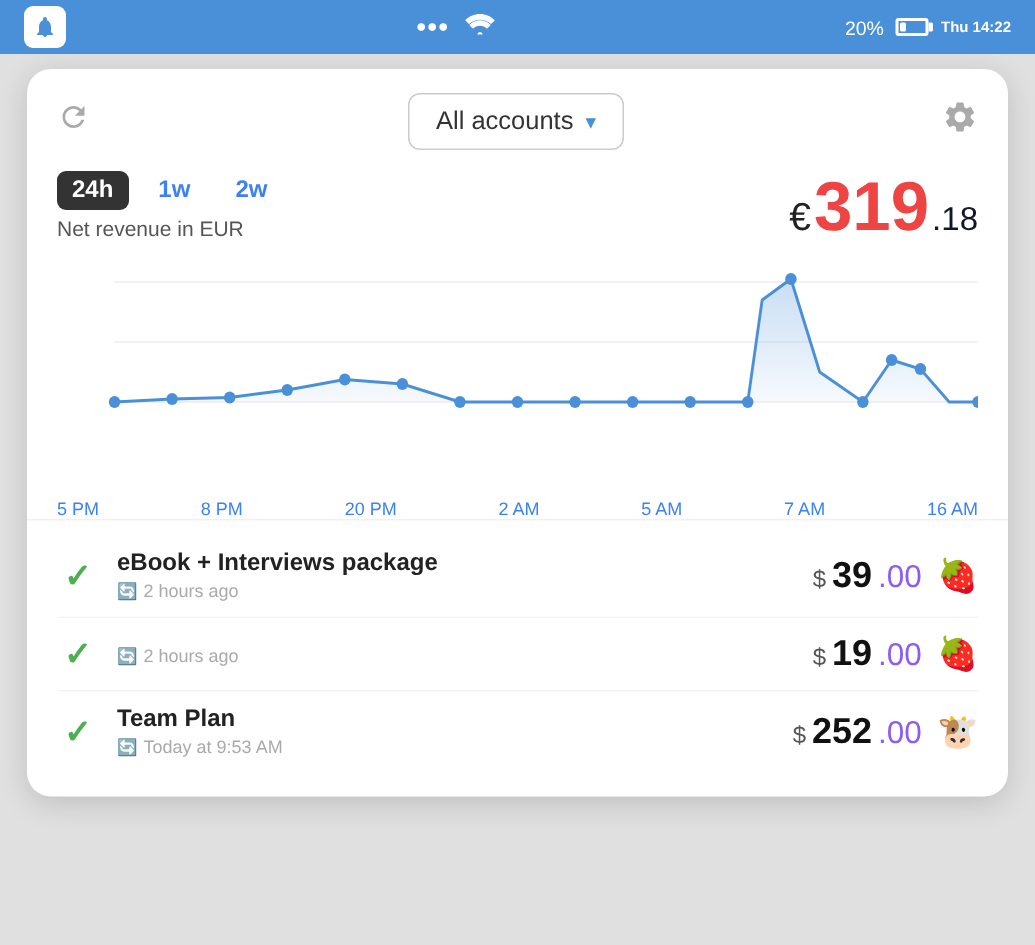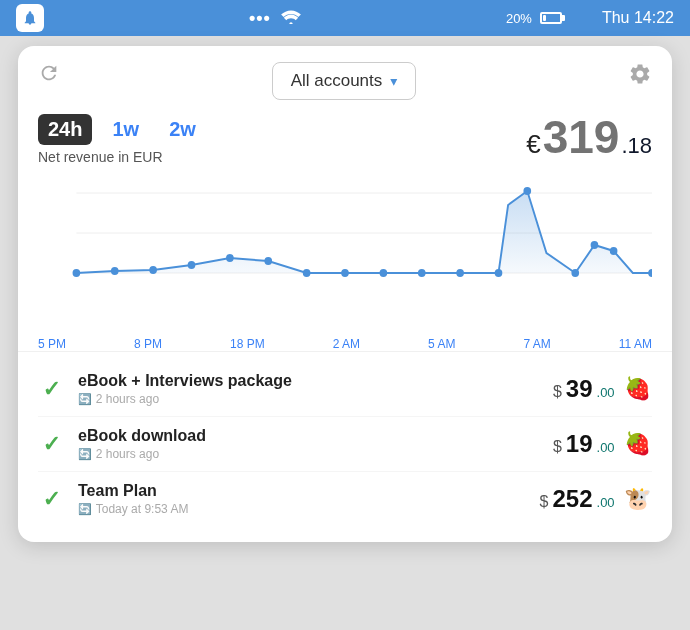--- a/index.html
+++ b/index.html
@@ -65,35 +65,35 @@
       height: 6px;
       background: white;
       border-radius: 0 1px 1px 0;
     }
     .battery-fill {
       height: 100%;
       width: 20%;
       background: white;
       border-radius: 1px;
     }
-    .time-text { font-weight: 400; font-size: 16px; margin-left: 32px; }
+    .time-text { font-weight: 700; font-size: 10px; }
 
     
     .card {
       margin: 10px 18px;
       background: white;
       border-radius: 16px;
       box-shadow: 0 4px 20px rgba(0,0,0,0.15);
       overflow: hidden;
     }
 
     
     .card-header {
       display: flex;
-      align-items: flex-start;
+      align-items: center;
       justify-content: space-between;
       padding: 16px 20px 14px;
     }
     .refresh-icon {
       font-size: 20px;
       color: #aaa;
       cursor: pointer;
     }
     .account-dropdown {
       display: flex;
@@ -118,21 +118,21 @@
       align-items: flex-start;
     }
     .time-filters {
       display: flex;
       align-items: center;
       gap: 10px;
     }
     .time-btn {
       padding: 4px 10px;
       border-radius: 6px;
-      font-size: 20px;
+      font-size: 16px;
       font-weight: 600;
       cursor: pointer;
       border: none;
     }
     .time-btn.active {
       background: #333;
       color: white;
     }
     .time-btn.inactive {
       background: transparent;
@@ -149,21 +149,21 @@
       gap: 2px;
     }
     .revenue-currency {
       font-size: 26px;
       color: #222;
       font-weight: 300;
     }
     .revenue-main {
       font-size: 46px;
       font-weight: 700;
-      color: #737373;
+      color: #ef4444;
       line-height: 1;
     }
     .revenue-cents {
       font-size: 22px;
       font-weight: 400;
       color: #0f172a;
     }
 
     
     .chart-container {
@@ -238,21 +238,21 @@
     }
     .sync-icon { font-size: 11px; }
     .transaction-amount {
       display: flex;
       align-items: baseline;
       gap: 4px;
       margin-right: 10px;
     }
     .amount-currency { font-size: 16px; color: #555; }
     .amount-main { font-size: 24px; font-weight: 700; color: #111; }
-    .amount-cents { font-size: 13px; color: #0f766e; font-weight: 400; }
+    .amount-cents { font-size: 21px; color: #8b5cf6; font-weight: 400; }
     .transaction-emoji { font-size: 22px; }
   </style>
 </head>
 <body>
 
 <div class="status-bar">
   <div class="status-icon-bell">
     <svg width="16" height="16" viewBox="0 0 24 24" fill="#4a90d9">
       <path d="M12 2C10.9 2 10 2.9 10 4c0 .4.1.7.3 1C7.4 6.2 6 8.9 6 12v5l-2 2v1h16v-1l-2-2v-5c0-3.1-1.4-5.8-4.3-7 .2-.3.3-.6.3-1 0-1.1-.9-2-2-2zm0 20c1.1 0 2-.9 2-2h-4c0 1.1.9 2 2 2z"></path>
     </svg>
@@ -347,25 +347,25 @@
       <circle cx="560" cy="100" r="4" fill="#4a90d9"></circle>
       <circle cx="580" cy="72" r="4" fill="#4a90d9"></circle>
       <circle cx="600" cy="78" r="4" fill="#4a90d9"></circle>
       <circle cx="640" cy="100" r="4" fill="#4a90d9"></circle>
     </svg>
   </div>
 
   <div class="chart-labels">
     <span>5 PM</span>
     <span>8 PM</span>
-    <span>18 PM</span>
+    <span>20 PM</span>
     <span>2 AM</span>
     <span>5 AM</span>
     <span>7 AM</span>
-    <span>11 AM</span>
+    <span>16 AM</span>
   </div>
 
   <div class="transactions">
 
     <div class="transaction-item">
       <div class="check-icon">
         <span class="check-mark">✓</span>
       </div>
       <div class="transaction-info">
         <div class="transaction-name">eBook + Interviews package</div>
@@ -380,21 +380,20 @@
         <span class="amount-cents">.00</span>
       </div>
       <span class="transaction-emoji">🍓</span>
     </div>
 
     <div class="transaction-item">
       <div class="check-icon">
         <span class="check-mark">✓</span>
       </div>
       <div class="transaction-info">
-        <div class="transaction-name">eBook download</div>
         <div class="transaction-time">
           <span class="sync-icon">🔄</span>
           <span>2 hours ago</span>
         </div>
       </div>
       <div class="transaction-amount">
         <span class="amount-currency">$</span>
         <span class="amount-main">19</span>
         <span class="amount-cents">.00</span>
       </div>

